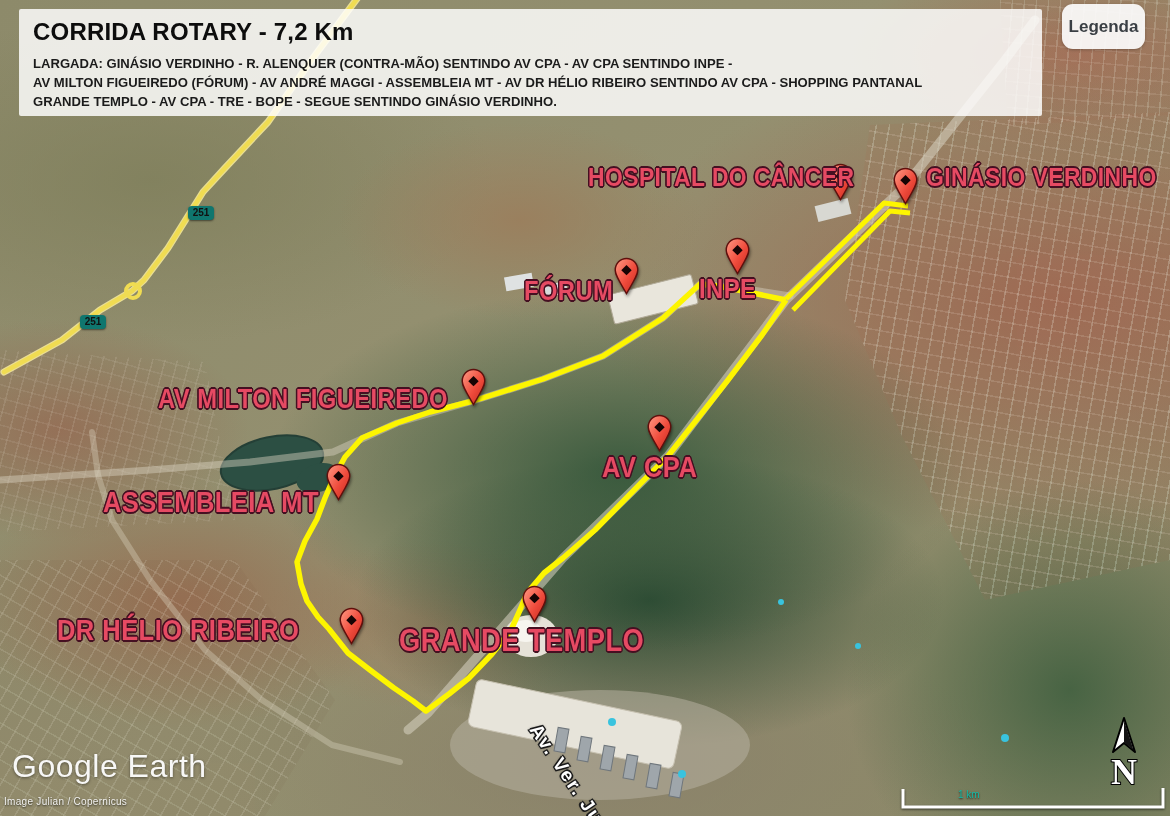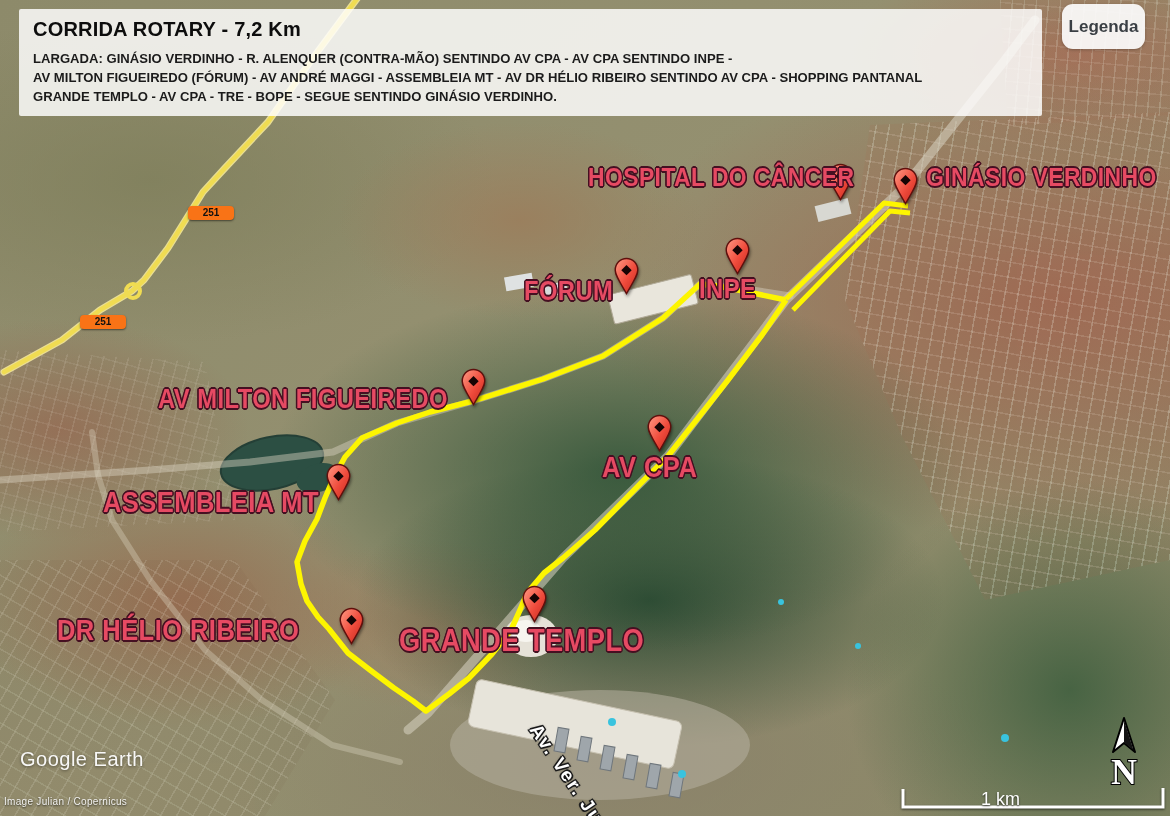--- a/index.html
+++ b/index.html
@@ -51,45 +51,45 @@
 
   svg.map-vector{position:absolute;inset:0;width:1170px;height:816px;}
 
   
   .pin{position:absolute;width:27px;height:38px;filter:drop-shadow(1px 2px 1.5px rgba(0,0,0,.45));}
   .pin-label{position:absolute;font-weight:bold;color:#e64a63;white-space:nowrap;
     transform:scaleX(.88);transform-origin:0 0;letter-spacing:.5px;
     text-shadow:1.6px 0 0 #451022,-1.6px 0 0 #451022,0 1.6px 0 #451022,0 -1.6px 0 #451022,
       1.2px 1.2px 0 #451022,-1.2px 1.2px 0 #451022,1.2px -1.2px 0 #451022,-1.2px -1.2px 0 #451022;}
 
-  .road-shield{position:absolute;width:46px;height:14px;background:#f97316;border-radius:4px;
+  .road-shield{position:absolute;width:26px;height:14px;background:#0f766e;border-radius:4px;
     box-shadow:0 1px 2px rgba(0,0,0,.5);color:#111;font-size:10px;font-weight:bold;
     text-align:center;line-height:14px;}
 
   .street-label{position:absolute;color:#fff;font-weight:600;font-size:19px;letter-spacing:2px;
     white-space:nowrap;transform-origin:0 0;
     text-shadow:0 0 3px #000,1.3px 1.3px 0 #222,-1.3px -1.3px 0 #222,1.3px -1.3px 0 #222,-1.3px 1.3px 0 #222;}
 
   
   .title-box{position:absolute;left:19px;top:9px;width:1023px;height:107px;
     background:rgba(255,255,255,.83);border-radius:2px;padding:9px 14px;box-sizing:border-box;color:#111;}
-  .title-box h1{margin:0 0 8px 0;font-size:20px;letter-spacing:.2px;color:#0d0d0d;}
+  .title-box h1{margin:0 0 8px 0;font-size:24px;letter-spacing:.2px;color:#0d0d0d;}
   .title-box .desc{font-size:13.5px;font-weight:bold;line-height:19px;color:#1b1b1b;
     transform:scaleX(.97);transform-origin:0 0;white-space:nowrap;}
   .legend-box{position:absolute;left:1062px;top:4px;width:83px;height:45px;
     background:rgba(252,252,252,.92);border-radius:11px;box-shadow:0 1px 3px rgba(0,0,0,.25);
     color:#3a3f44;font-size:17px;font-weight:bold;text-align:center;line-height:45px;cursor:pointer;}
 
   
-  .watermark{position:absolute;left:20px;top:748px;font-size:20px;color:rgba(255,255,255,.95);
+  .watermark{position:absolute;left:12px;top:748px;font-size:32px;color:rgba(255,255,255,.95);
     letter-spacing:.5px;text-shadow:0 1px 3px rgba(0,0,0,.45);}
   .attribution{position:absolute;left:4px;top:796px;font-size:10px;color:rgba(255,255,255,.9);
     text-shadow:0 1px 2px rgba(0,0,0,.7);letter-spacing:.3px;}
-  .scale-label{position:absolute;left:958px;top:789px;width:62px;text-align:right;font-size:18px;
-    color:#ffffff;text-shadow:0 1px 2px rgba(0,0,0,.7);}
+  .scale-label{position:absolute;left:958px;top:789px;width:62px;text-align:left;font-size:10px;
+    color:#14b8a6;text-shadow:0 1px 2px rgba(0,0,0,.7);}
   .north{position:absolute;left:1104px;top:716px;width:40px;height:72px;}
 </style>
 </head>
 <body>
 
 <div id="stage">
 
   <div class="sat-base"></div>
   <div class="grid grid-right"></div>
   <div class="grid grid-topright"></div>

